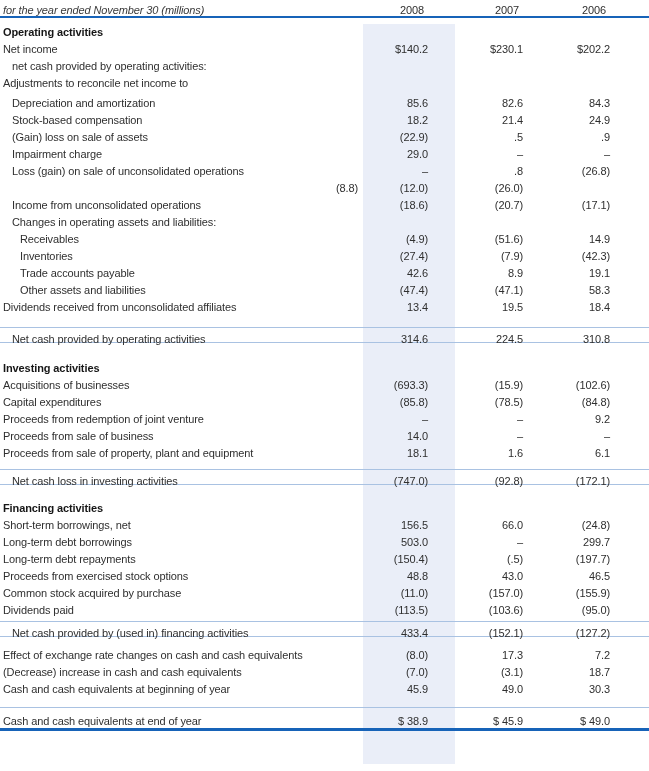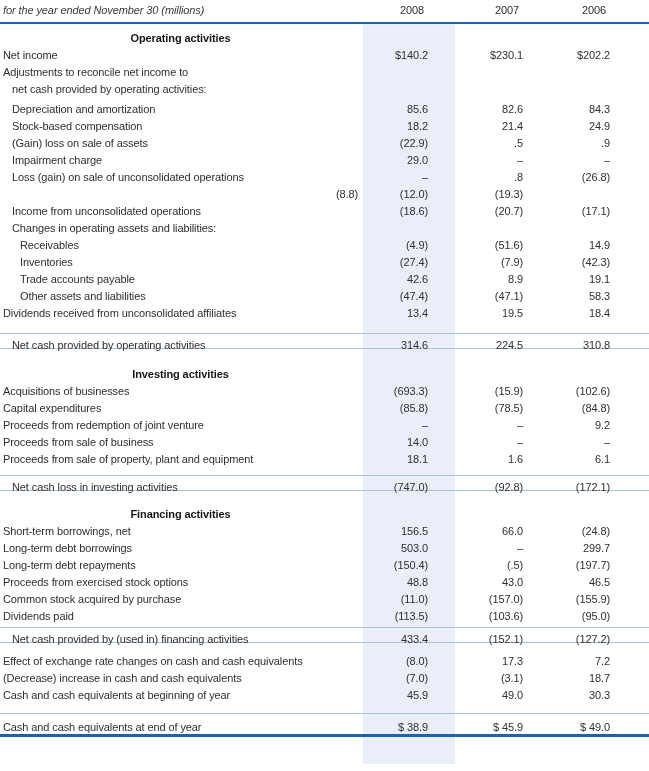--- a/index.html
+++ b/index.html
@@ -27,32 +27,32 @@
   .hdr, .trow {
     position: relative;
     z-index: 1;
     display: grid;
     grid-template-columns: 1fr 70px 95px 87px;
     padding-left: 3px;
     padding-right: 39px;
     box-sizing: border-box;
   }
   .hdr {
-    height: 24px;
+    height: 18px;
     line-height: 20px;
     border-bottom: 2px solid #1763b8;
   }
   .caption { font-style: italic; color: #3a3a3a; }
   .val { text-align: right; white-space: pre; }
   .yr { padding-right: 4px; }
   .body { position: relative; z-index: 1; }
   .trow { height: 17px; line-height: 17px; }
   .gap { position: relative; z-index: 1; }
   .lab { white-space: nowrap; overflow: hidden; }
-  .section .lab { font-weight: bold; color: #161616; text-align: center; }
+  .section .lab { font-weight: bold; color: #161616; }
   .ind1 .lab { padding-left: 9px; }
   .ind2 .lab { padding-left: 17px; }
   .subtotal {
     height: 16px;
     line-height: 22px;
     border-top: 1px solid #a9c2e2;
     border-bottom: 1px solid #a9c2e2;
   }
   .subtotal .lab { padding-left: 9px; }
   .final {
@@ -87,28 +87,28 @@
         <div class="val"></div>
         <div class="val"></div>
         <div class="val"></div>
       </div>
       <div class="trow row">
         <div class="lab">Net income</div>
         <div class="val">$140.2</div>
         <div class="val">$230.1</div>
         <div class="val">$202.2</div>
       </div>
+      <div class="trow row ind1">
+        <div class="lab">net cash provided by operating activities:</div>
+        <div class="val"></div>
+        <div class="val"></div>
+        <div class="val"></div>
+      </div>
       <div class="trow row">
         <div class="lab">Adjustments to reconcile net income to</div>
-        <div class="val"></div>
-        <div class="val"></div>
-        <div class="val"></div>
-      </div>
-      <div class="trow row ind1">
-        <div class="lab">net cash provided by operating activities:</div>
         <div class="val"></div>
         <div class="val"></div>
         <div class="val"></div>
       </div>
       <div class="gap" style="height: 3px;"></div>
       <div class="trow row ind1">
         <div class="lab">Depreciation and amortization</div>
         <div class="val">85.6</div>
         <div class="val">82.6</div>
         <div class="val">84.3</div>
@@ -133,21 +133,21 @@
       </div>
       <div class="trow row ind1">
         <div class="lab">Loss (gain) on sale of unconsolidated operations</div>
         <div class="val">–</div>
         <div class="val">.8</div>
         <div class="val">(26.8)</div>
       </div>
       <div class="trow row ind1">
         <div class="val">(8.8)</div>
         <div class="val">(12.0)</div>
-        <div class="val">(19.3)</div>
+        <div class="val">(26.0)</div>
       </div>
       <div class="trow row ind1">
         <div class="lab">Income from unconsolidated operations</div>
         <div class="val">(18.6)</div>
         <div class="val">(20.7)</div>
         <div class="val">(17.1)</div>
       </div>
       <div class="trow row ind1">
         <div class="lab">Changes in operating assets and liabilities:</div>
         <div class="val"></div>

